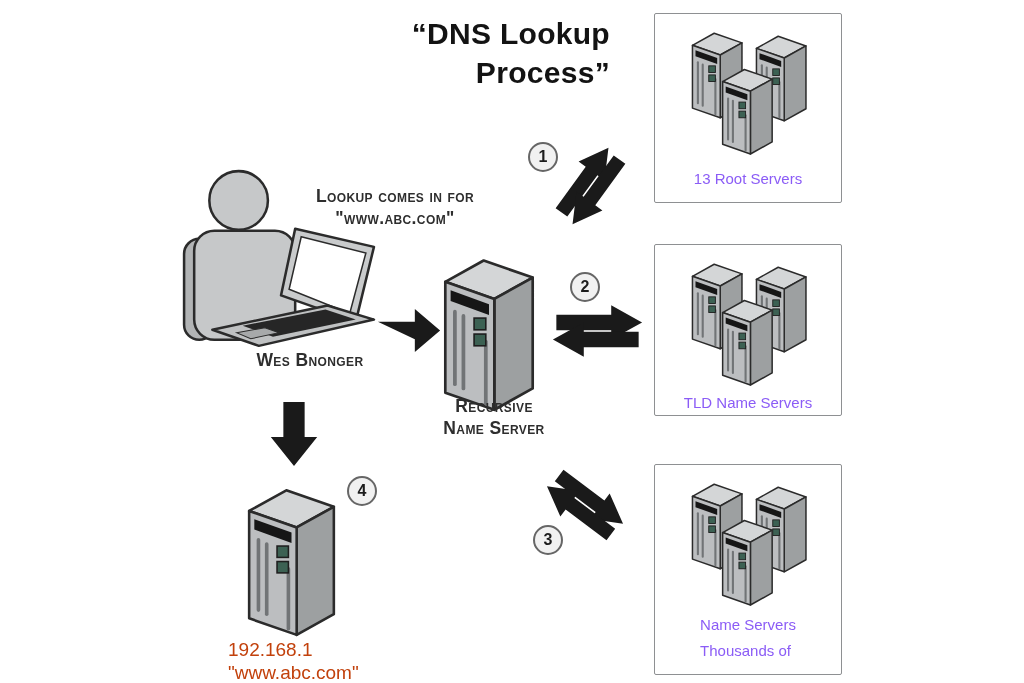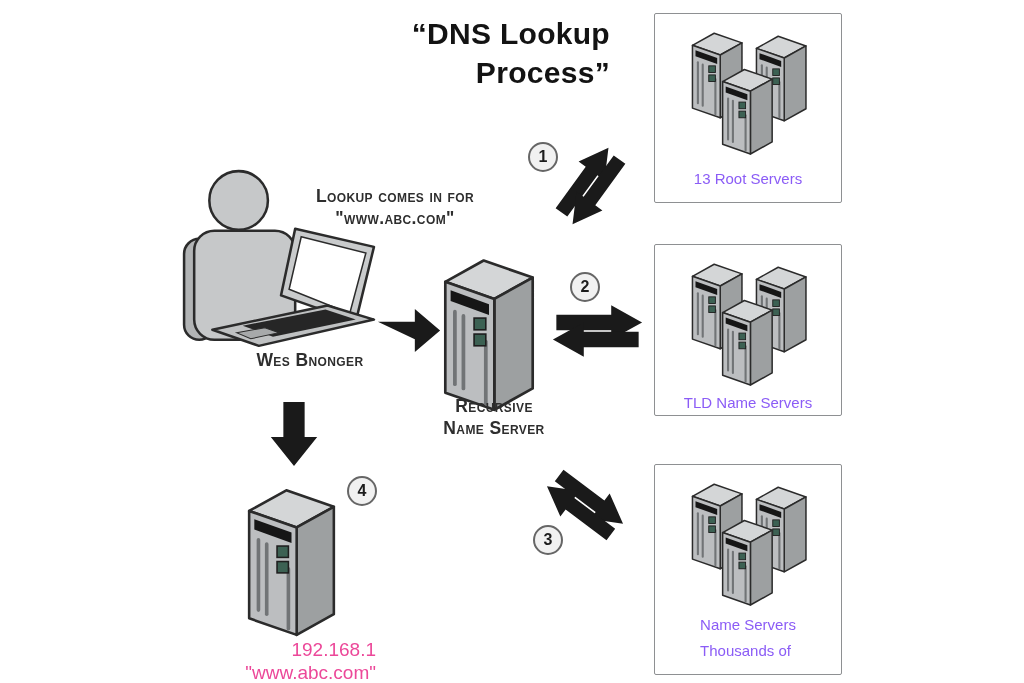--- a/index.html
+++ b/index.html
@@ -9,21 +9,21 @@
   }
   .abs{position:absolute;}
   .title{
     left:310px;top:14px;width:300px;text-align:right;
     font-size:30px;font-weight:800;color:#131313;line-height:39px;letter-spacing:.3px;
   }
   .sc{
     font-variant:small-caps;font-weight:600;font-size:17.5px;line-height:22px;
     text-align:center;color:#2e2e2e;letter-spacing:.4px;
   }
-  .plain-label{font-size:19px;line-height:23px;text-align:right;color:#ec4899;}
+  .plain-label{font-size:19px;line-height:23px;text-align:left;color:#c2410c;}
   .badge{
     width:30px;height:30px;border-radius:50%;
     border:2px solid #666;background:#f1f1f1;
     display:flex;align-items:center;justify-content:center;
     font-size:16px;font-weight:600;color:#1c1c1c;box-sizing:border-box;
   }
   .panel{
     left:654px;width:188px;border:1.6px solid #8e9092;background:#fff;border-radius:2px;
     box-sizing:border-box;display:flex;flex-direction:column;align-items:center;
   }

